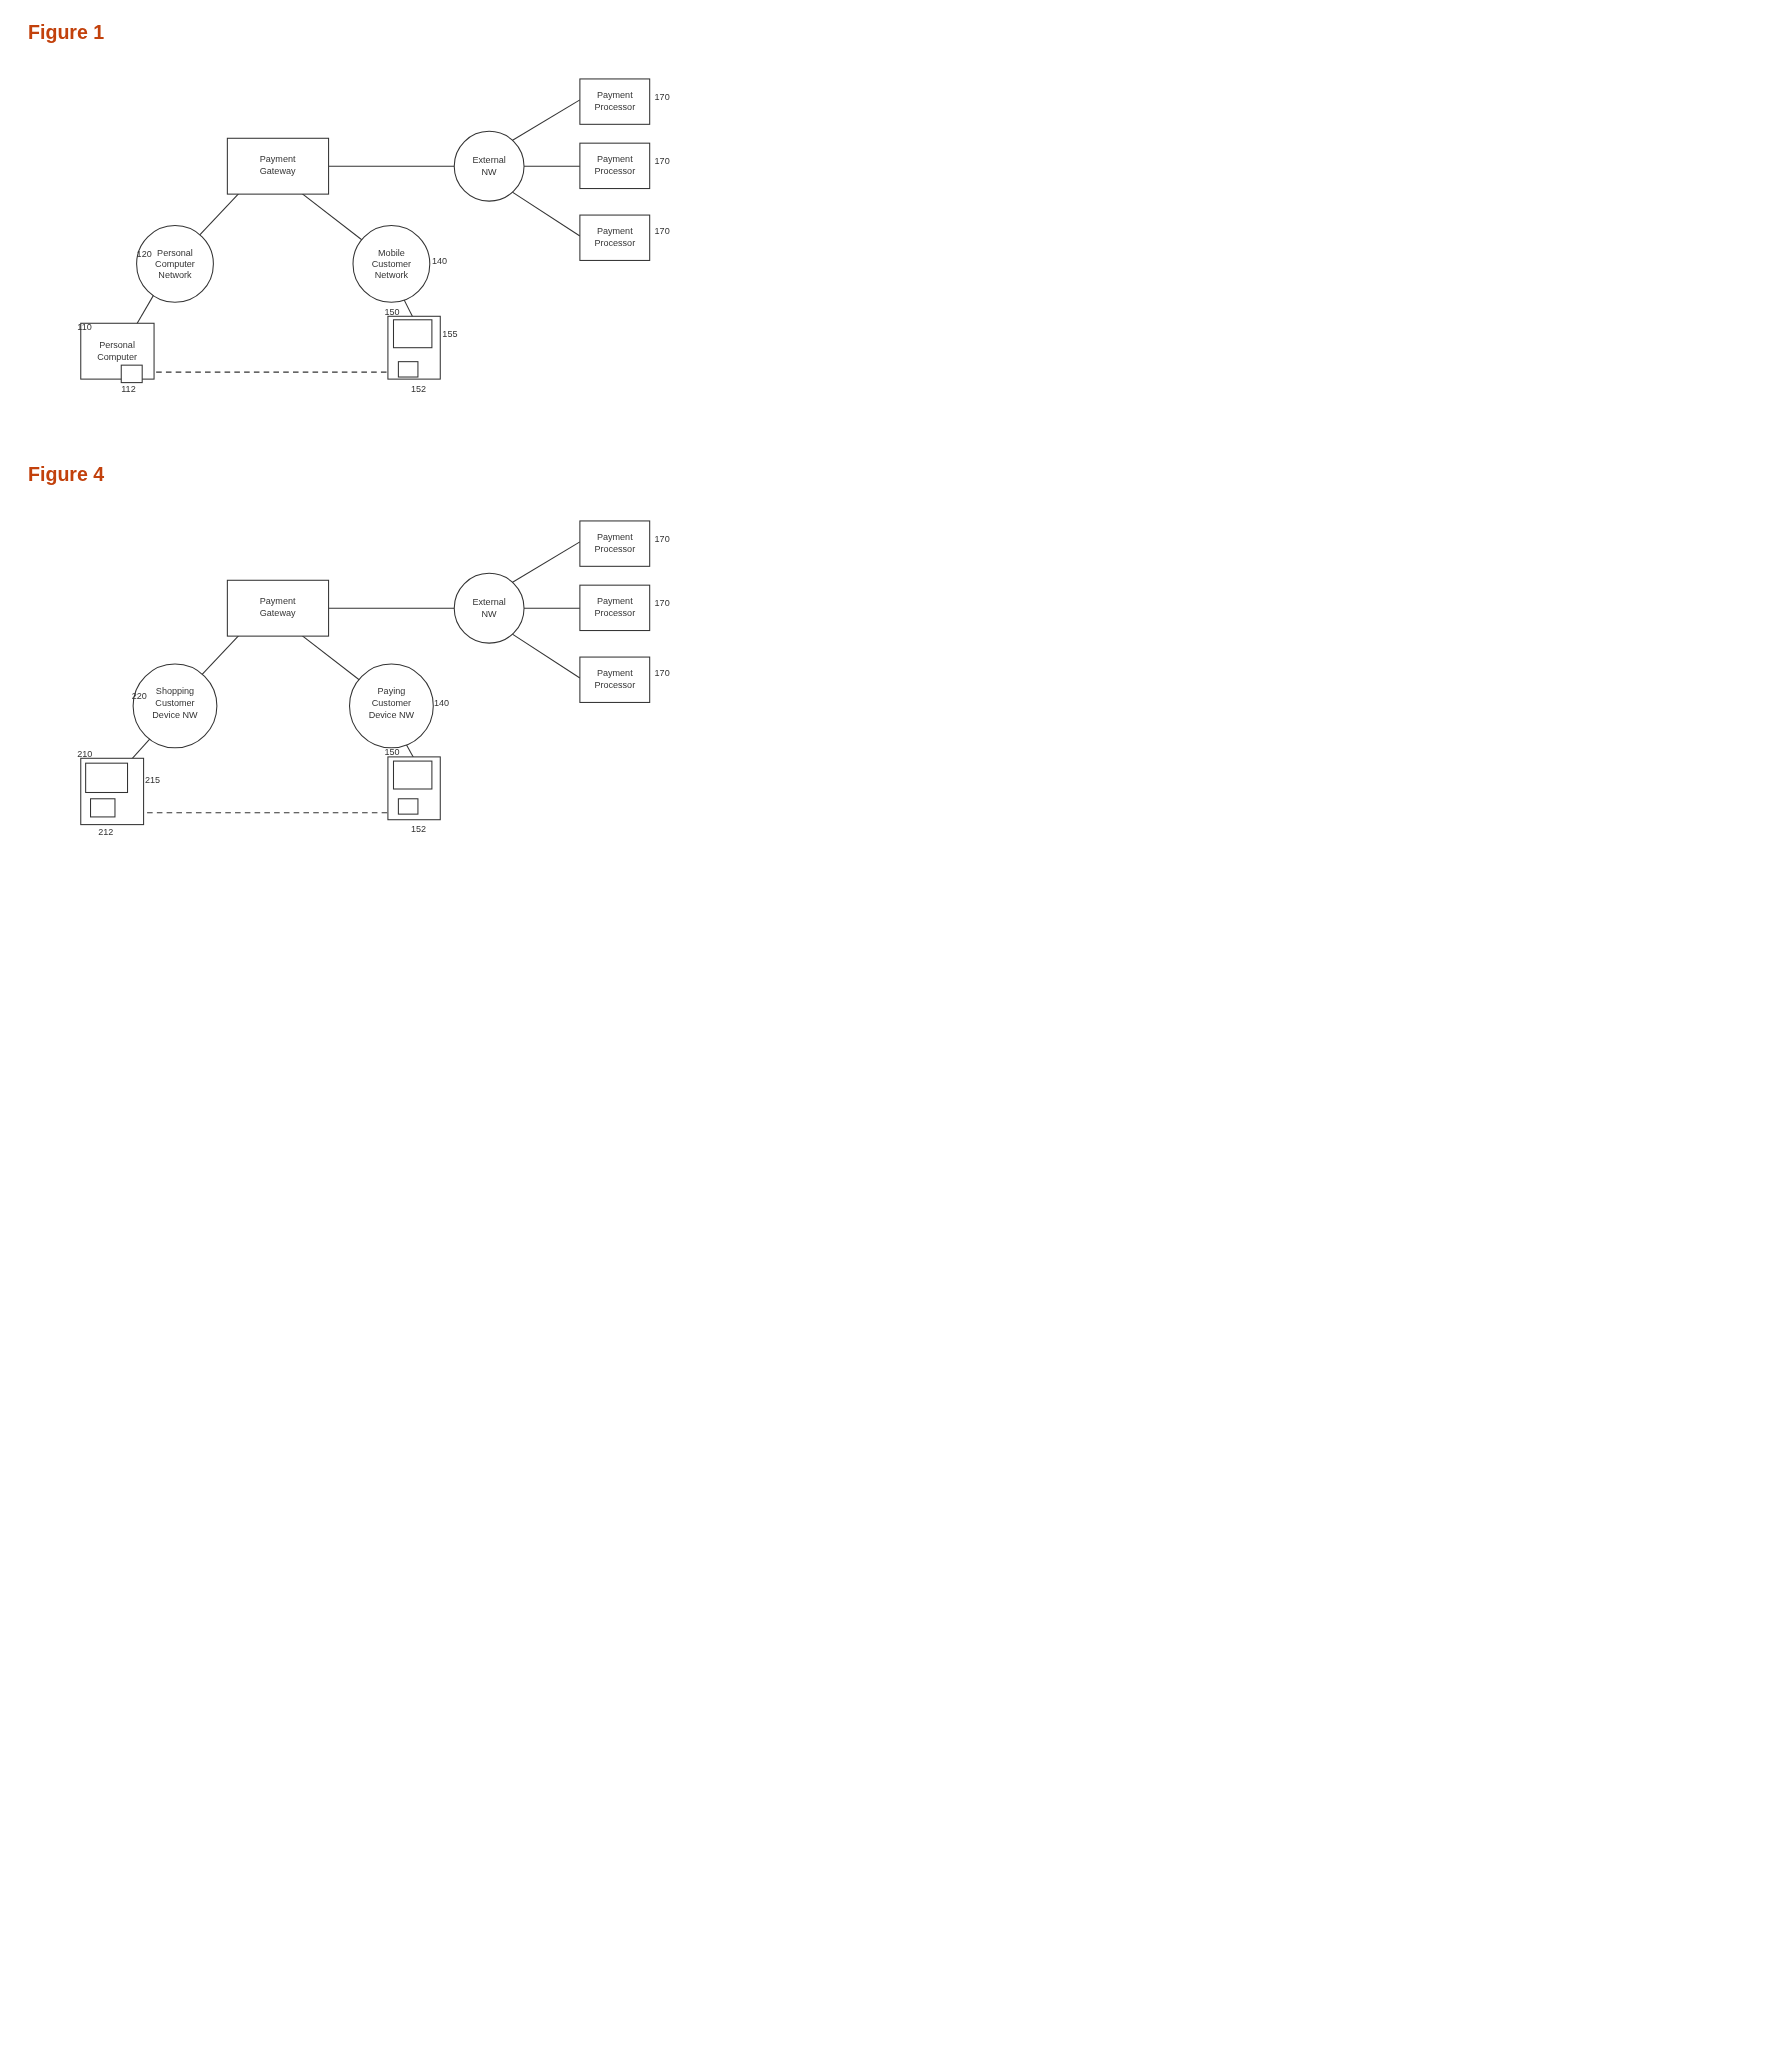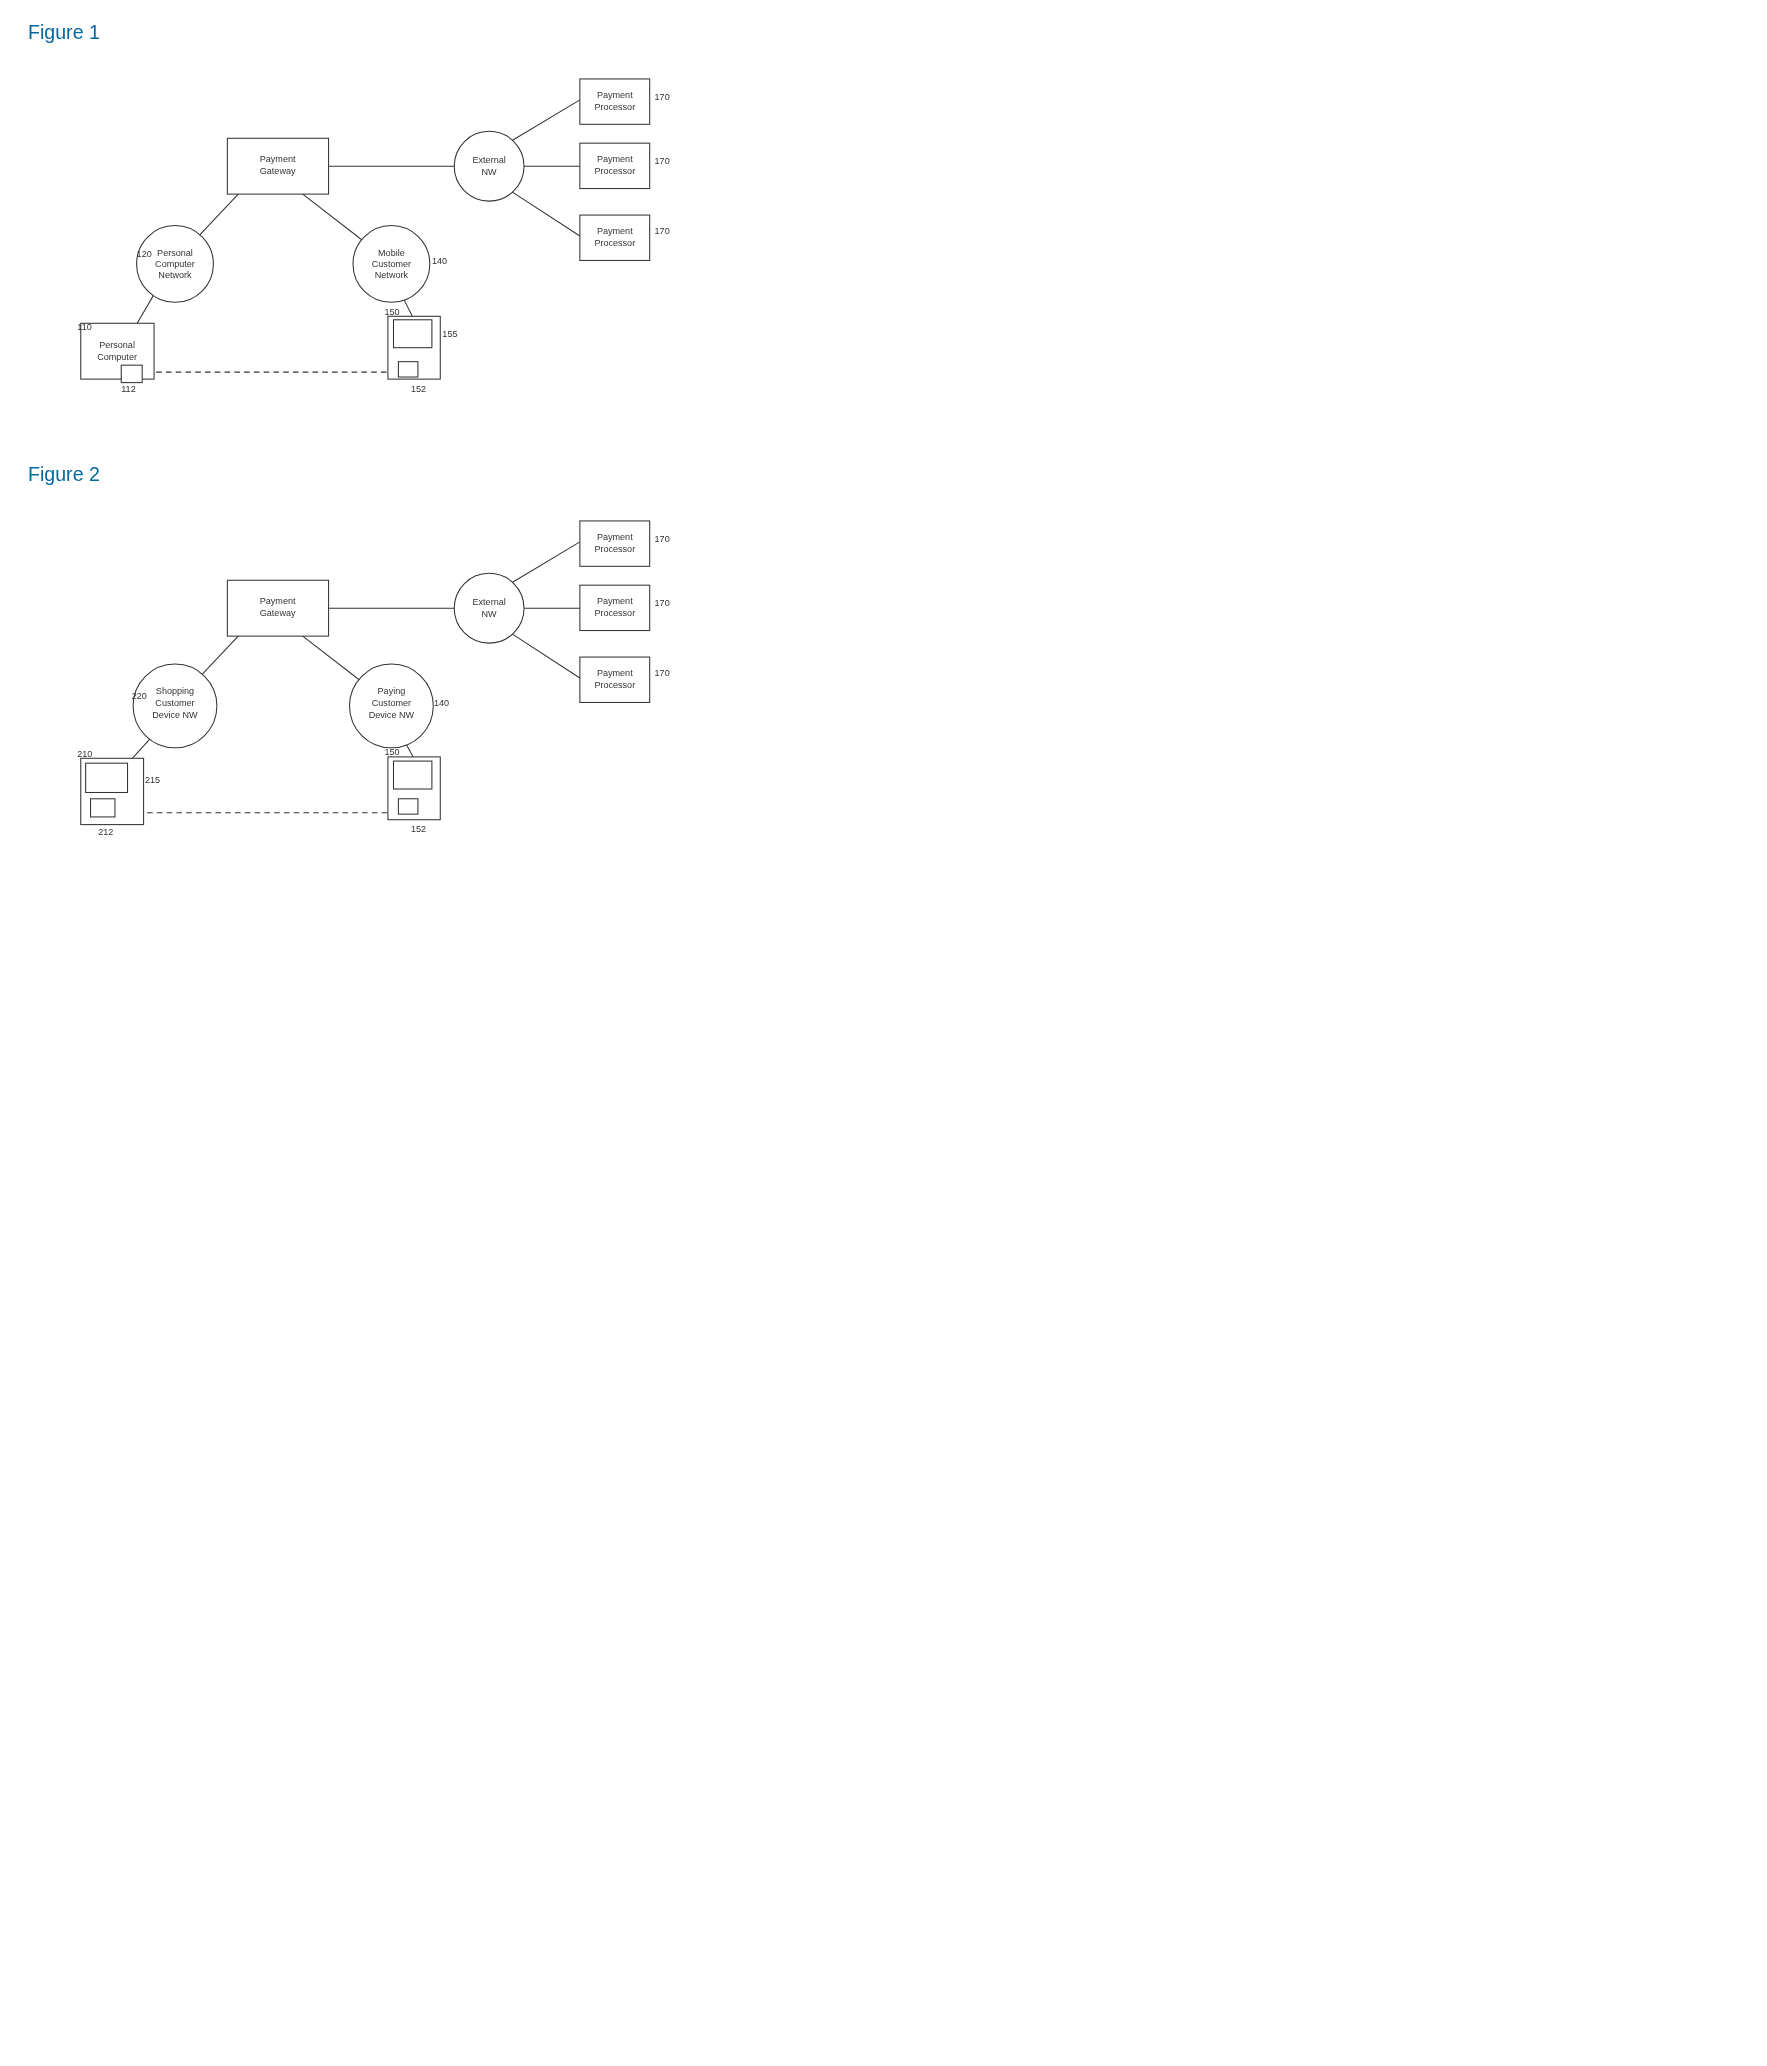--- a/index.html
+++ b/index.html
@@ -6,23 +6,23 @@
     body {
       background: #fff;
       font-family: Arial, sans-serif;
       width: 699px;
       min-height: 818px;
       padding: 21px 28px;
     }
 
     .figure-title {
       font-size: 19.6px;
-      font-weight: 400;
+      font-weight: 700;
       margin-bottom: 14px;
-      color: #0369a1;
+      color: #c2410c;
     }
 
     .figure-container {
       position: relative;
       width: 657px;
       height: 363px;
       margin-bottom: 42px;
     }
 
     svg {
@@ -108,21 +108,21 @@
   <text x="840" y="166" font-size="13" text-anchor="middle" fill="#333">Processor</text>
   <text x="897" y="152" font-size="13" fill="#333">170</text>
 
   <rect x="790" y="225" width="100" height="65" fill="white" stroke="#333" stroke-width="1.5"></rect>
   <text x="840" y="252" font-size="13" text-anchor="middle" fill="#333">Payment</text>
   <text x="840" y="269" font-size="13" text-anchor="middle" fill="#333">Processor</text>
   <text x="897" y="252" font-size="13" fill="#333">170</text>
 </svg>
 </div>
 
-<div class="figure-title">Figure 2</div>
+<div class="figure-title">Figure 4</div>
 
 <div class="figure-container">
 <svg viewBox="0 0 940 520" xmlns="http://www.w3.org/2000/svg">
 
   <line x1="430" y1="155" x2="630" y2="155" stroke="#333" stroke-width="1.5"></line>
 
   <line x1="690" y1="120" x2="790" y2="60" stroke="#333" stroke-width="1.5"></line>
 
   <line x1="700" y1="155" x2="790" y2="155" stroke="#333" stroke-width="1.5"></line>
 

